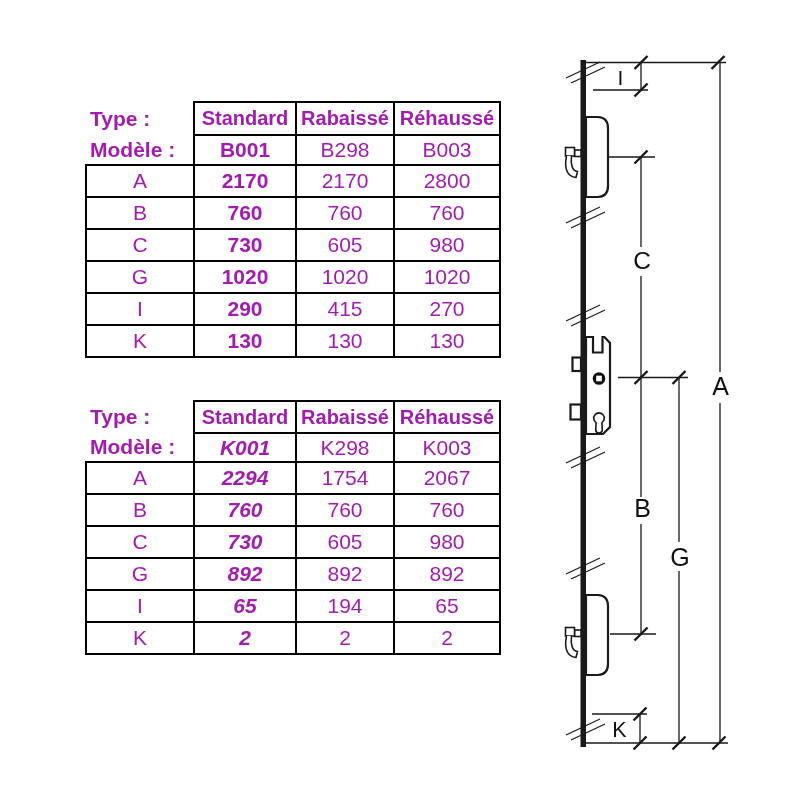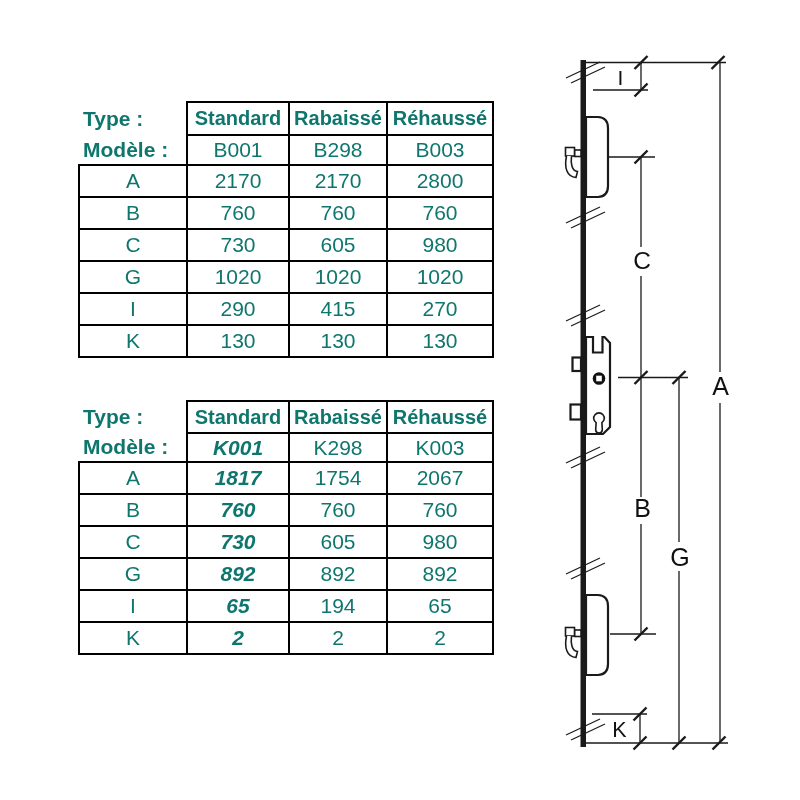--- a/index.html
+++ b/index.html
@@ -1,24 +1,24 @@
 <!DOCTYPE html>
 <html><head>
 <meta charset="utf-8">
 <style>
   html,body{margin:0;padding:0;background:#fff;}
   .page{position:relative;width:800px;height:800px;background:#fff;overflow:hidden;
         font-family:"Liberation Sans",sans-serif;color:#000;}
-  .spec-table{position:absolute;left:78px;border-collapse:collapse;table-layout:fixed;
-        font-size:21px;color:#0f766e;}
+  .spec-table{position:absolute;left:85px;border-collapse:collapse;table-layout:fixed;
+        font-size:21px;color:#a21caf;}
   .spec-table td{border:2px solid #000;text-align:center;vertical-align:middle;padding:0;
         font-weight:normal;white-space:nowrap;overflow:hidden;}
   .spec-table td.lbl-hdr{border:none;text-align:left;font-weight:bold;padding-left:4px;}
   .spec-table td.col-hdr{font-weight:bold;font-size:20px;}
-  .spec-table td.std-b{font-weight:normal;margin-top:48px;}
+  .spec-table td.std-b{font-weight:bold;margin-top:48px;}
   .spec-table td.std-bi{font-weight:bold;font-style:italic;margin-top:20px;}
   #table-0 tr{height:32px;} #table-0 tr.hdr-row-1{height:33px;} #table-0 tr.hdr-row-2{height:30px;}
   #table-1 tr{height:32px;} #table-1 tr.hdr-row-1{height:32px;} #table-1 tr.hdr-row-2{height:29px;}
   #table-0{top:101px;} #table-1{top:400px;}
   .diagram-svg{position:absolute;left:550px;top:40px;}
   .dim{stroke:#1a1a1a;stroke-width:1.3;fill:none;}
   .tick{stroke:#1a1a1a;stroke-width:2.4;fill:none;}
   .brk{stroke:#1a1a1a;stroke-width:1.3;fill:none;}
   .part{stroke:#1a1a1a;stroke-width:2.2;fill:#fff;}
   .part-thin{stroke:#1a1a1a;stroke-width:1.6;fill:#fff;}
@@ -103,21 +103,21 @@
           <td class="col-hdr">Réhaussé</td>
         </tr>
         <tr class="hdr-row-2">
           <td class="lbl-hdr">Modèle :</td>
           <td class="std-bi">K001</td>
           <td>K298</td>
           <td>K003</td>
         </tr>
         <tr>
           <td>A</td>
-          <td class="std-bi">1817</td>
+          <td class="std-bi">2294</td>
           <td>1754</td>
           <td>2067</td>
         </tr>
         <tr>
           <td>B</td>
           <td class="std-bi">760</td>
           <td>760</td>
           <td>760</td>
         </tr>
         <tr>

